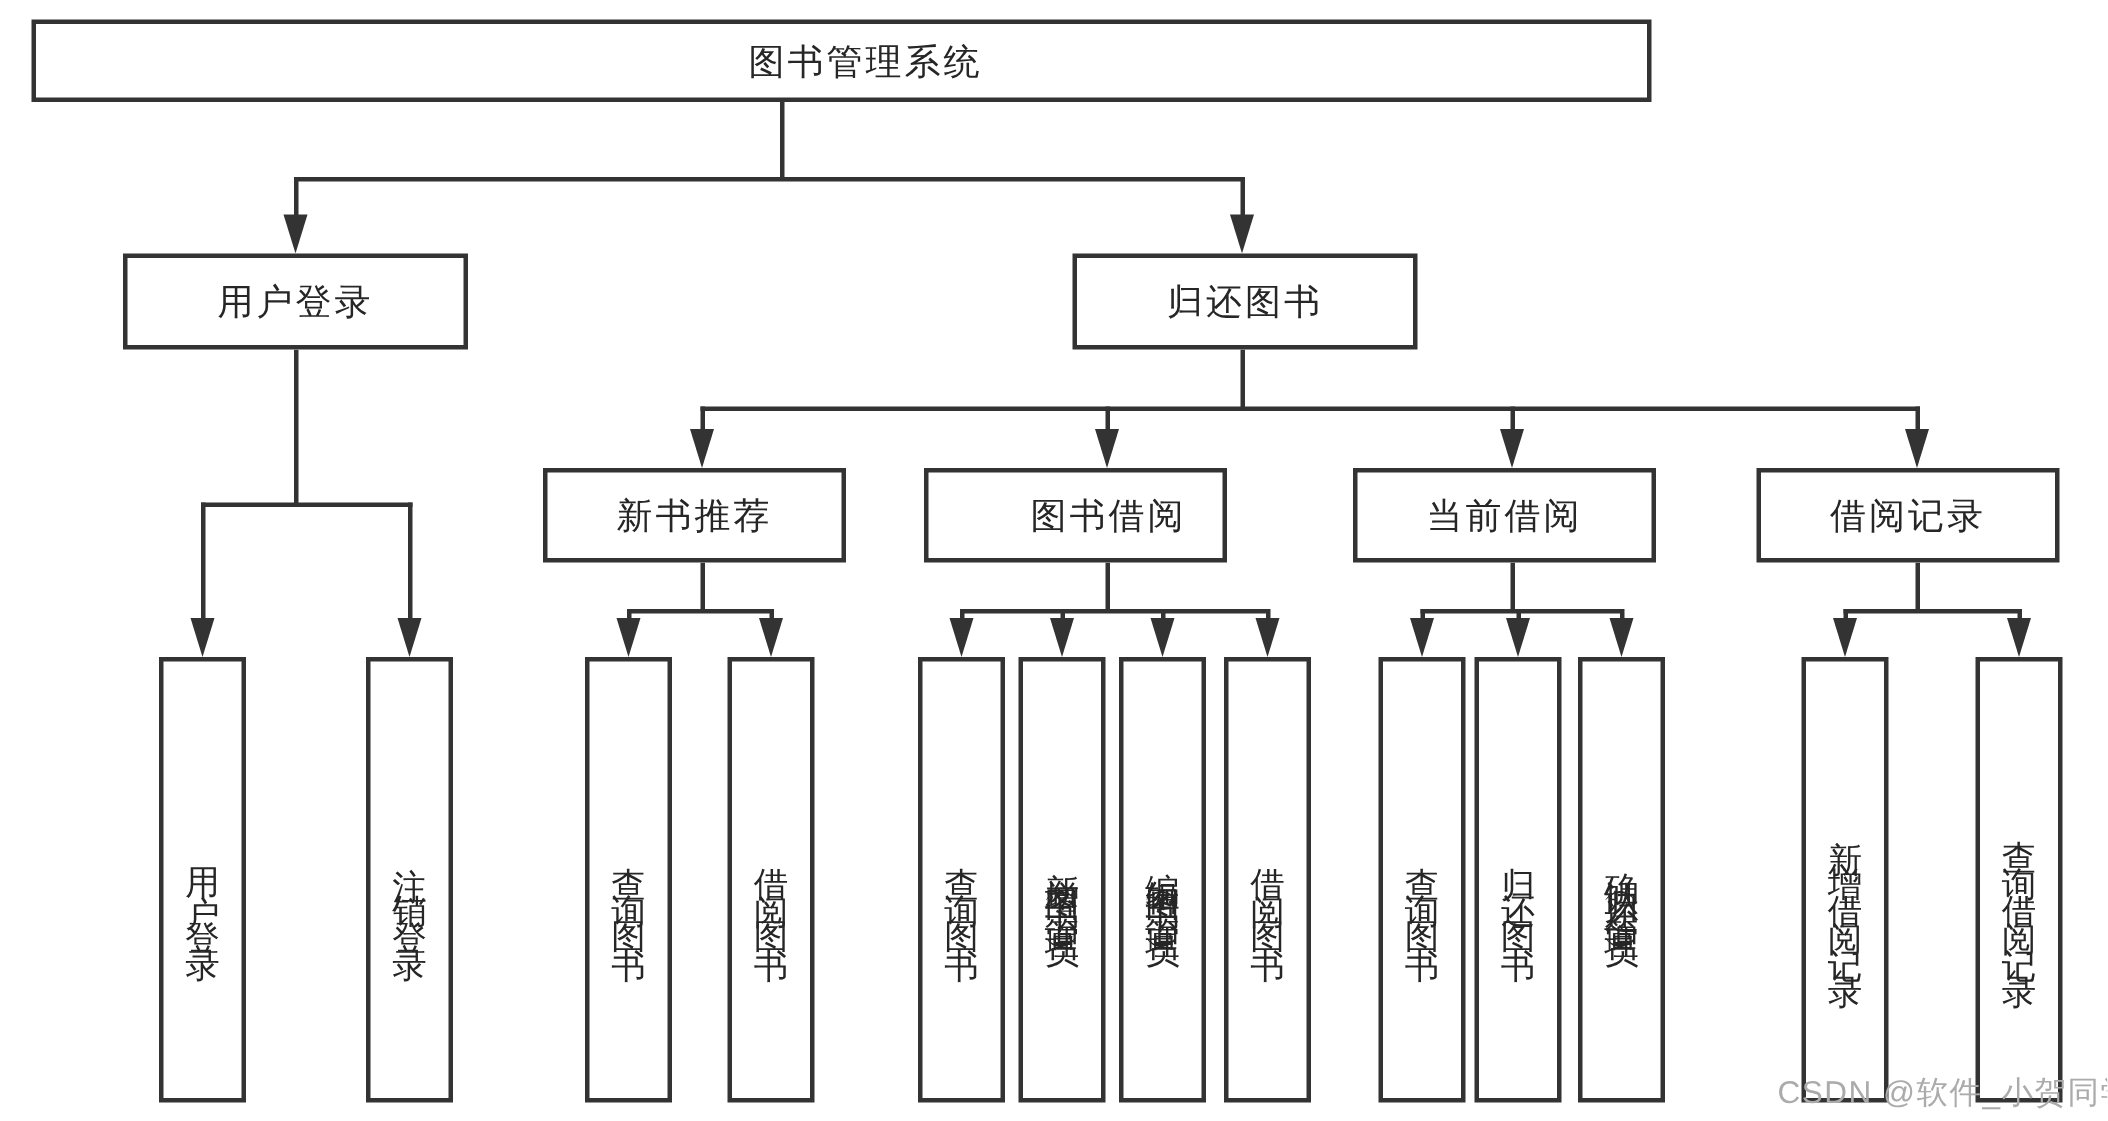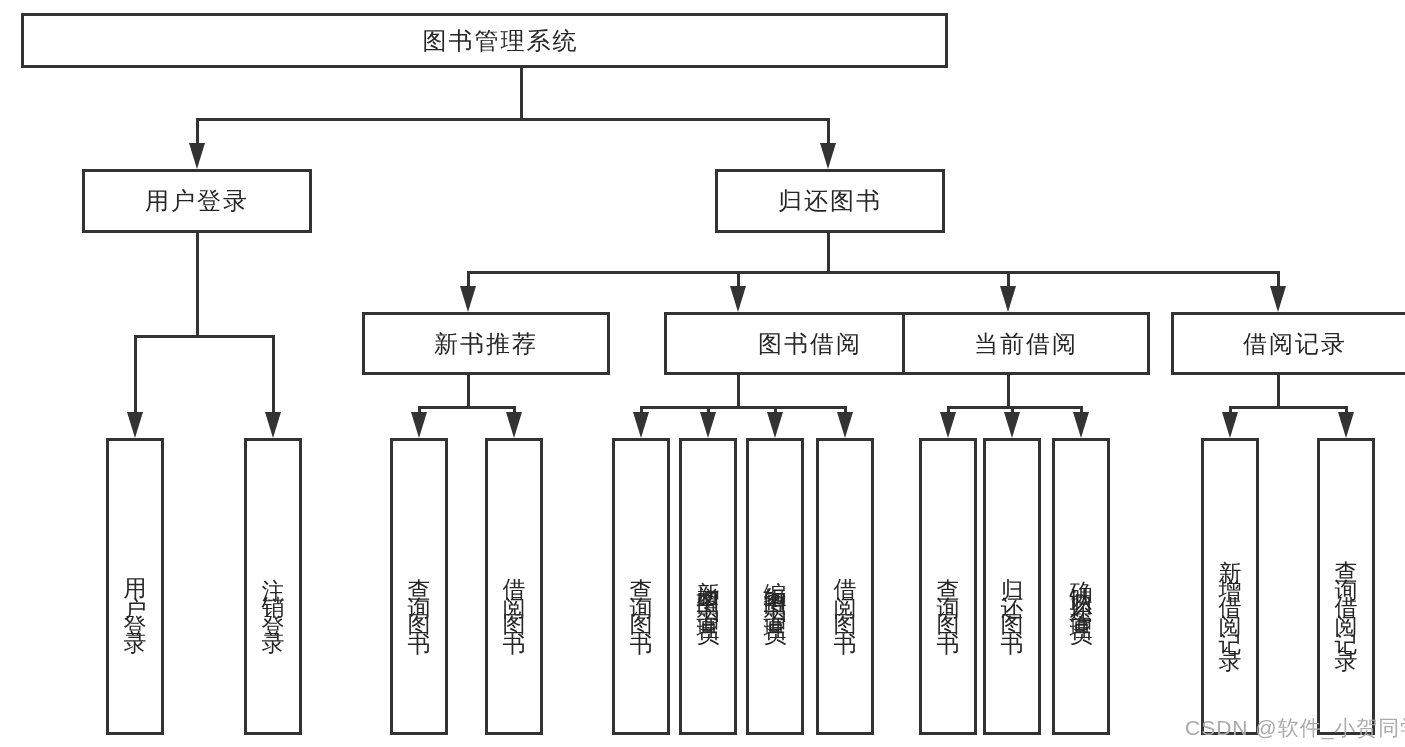--- a/index.html
+++ b/index.html
@@ -19,27 +19,27 @@
     display:flex;
     align-items:center;
     justify-content:center;
     color:#262626;
   }
   .h-label{
     font-size:24px;
     letter-spacing:2px;
     white-space:nowrap;
   }
-  .root-box   {left:21px;  top:13px;  width:927px; height:55px;padding-left:32px;}
+  .root-box   {left:21px;  top:13px;  width:1080px; height:55px;padding-left:32px;}
   .l2-box     {top:169px;  width:230px; height:64px;}
   .l2-login   {left:82px;}
   .l2-books   {left:715px;}
-  .l3-box     {top:312px;  width:248px; height:63px;}
+  .l3-box     {top:312px;  width:202px; height:63px;}
   .l3-recommend{left:362px;}
-  .l3-borrow  {left:664px;padding-left:44px;}
+  .l3-borrow  {left:616px;padding-left:44px;}
   .l3-current {left:902px;}
   .l3-records {left:1171px;}
   .leaf       {top:438px;  width:58px;  height:297px; border-width:3px;}
   .v-label{
     writing-mode:vertical-lr;
     text-orientation:mixed;
     font-size:23px;
     line-height:1;
     color:#262626;
     white-space:nowrap;

